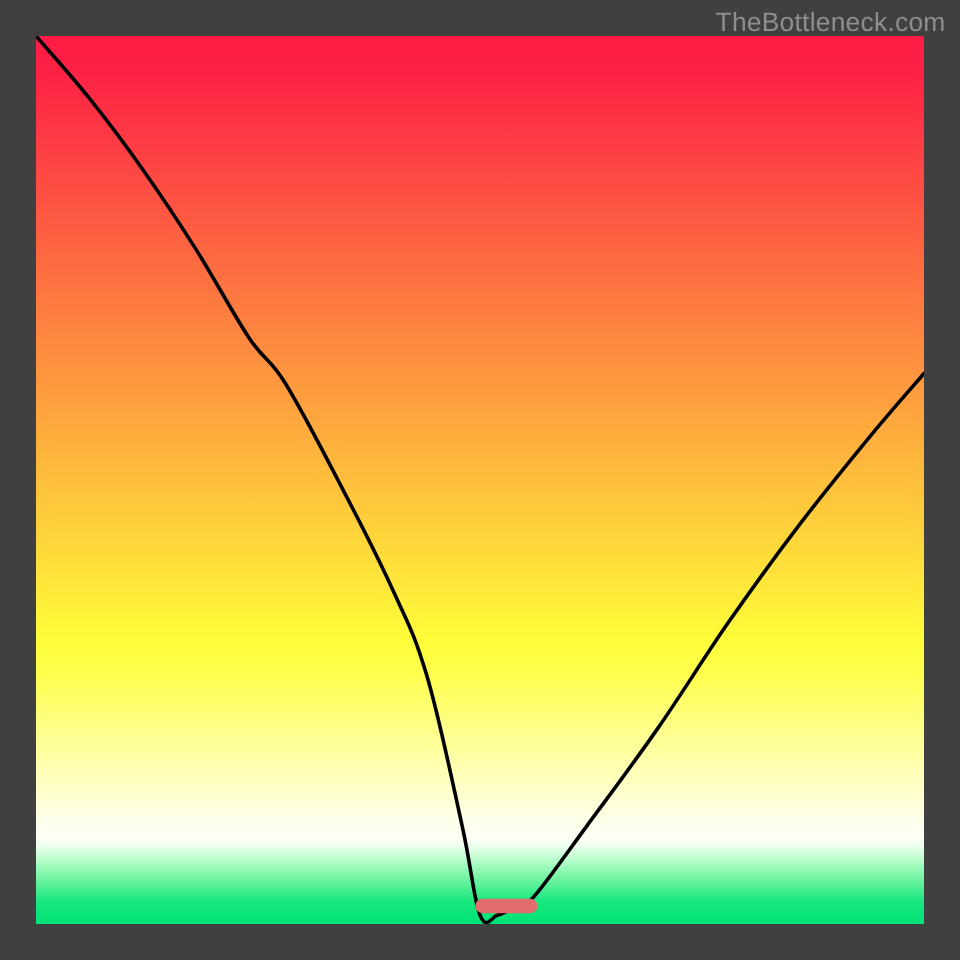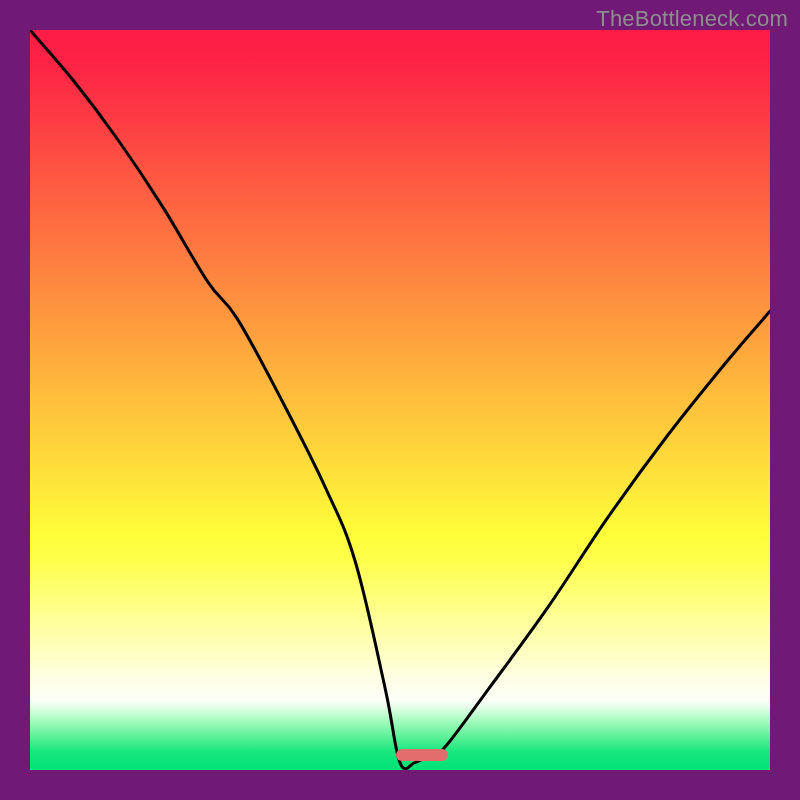--- a/index.html
+++ b/index.html
@@ -8,21 +8,21 @@
     width: 800px;
     height: 800px;
     background: #000;
     overflow: hidden;
     font-family: Arial, Helvetica, sans-serif;
   }
   .frame {
     position: relative;
     width: 800px;
     height: 800px;
-    background: #701a75;
+    background: #404040;
   }
   .plot-area {
     position: absolute;
     left: 30px;
     top: 30px;
     width: 740px;
     height: 740px;
     overflow: hidden;
   }
   .gradient-bg {

